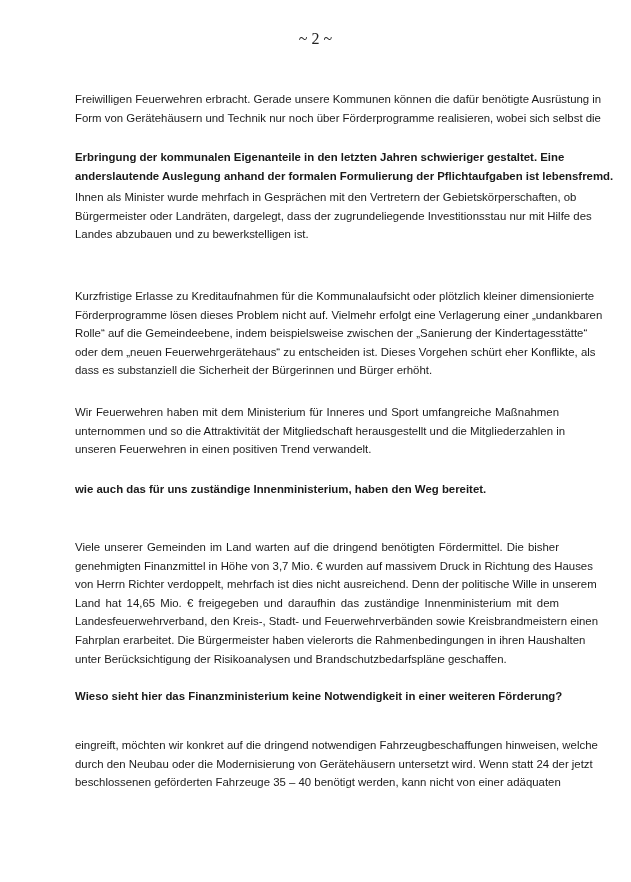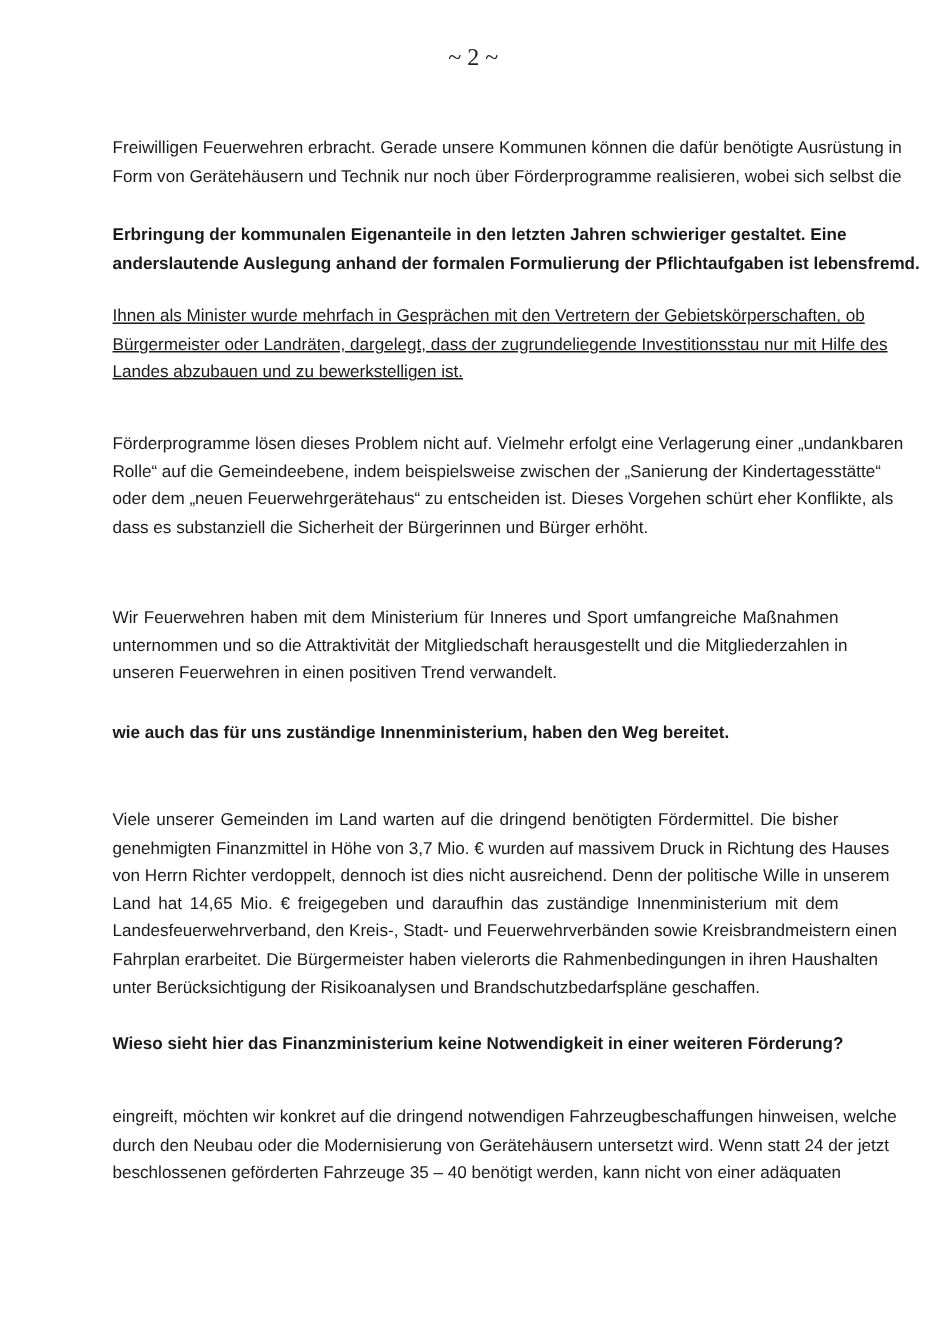--- a/index.html
+++ b/index.html
@@ -24,43 +24,44 @@
 
 <div id="body-text">
     <div class="para" style="top: 90px;">
       <span class="ln">Freiwilligen Feuerwehren erbracht. Gerade unsere Kommunen können die dafür benötigte Ausrüstung in</span>
       <span class="ln last">Form von Gerätehäusern und Technik nur noch über Förderprogramme realisieren, wobei sich selbst die</span>
     </div>
     <div class="para" style="top: 148px; font-weight: bold;">
       <span class="ln">Erbringung der kommunalen Eigenanteile in den letzten Jahren schwieriger gestaltet. Eine</span>
       <span class="ln last">anderslautende Auslegung anhand der formalen Formulierung der Pflichtaufgaben ist lebensfremd.</span>
     </div>
-    <div class="para" style="top: 202px; text-decoration: underline;">
+    <div class="para" style="top: 188px;">
       <span class="ln">Ihnen als Minister wurde mehrfach in Gesprächen mit den Vertretern der Gebietskörperschaften, ob</span>
       <span class="ln">Bürgermeister oder Landräten, dargelegt, dass der zugrundeliegende Investitionsstau nur mit Hilfe des</span>
       <span class="ln last">Landes abzubauen und zu bewerkstelligen ist.</span>
     </div>
     <div class="para" style="top: 287px;">
+      <span class="ln">Kurzfristige Erlasse zu Kreditaufnahmen für die Kommunalaufsicht oder plötzlich kleiner dimensionierte</span>
       <span class="ln">Förderprogramme lösen dieses Problem nicht auf. Vielmehr erfolgt eine Verlagerung einer „undankbaren</span>
       <span class="ln">Rolle“ auf die Gemeindeebene, indem beispielsweise zwischen der „Sanierung der Kindertagesstätte“</span>
       <span class="ln">oder dem „neuen Feuerwehrgerätehaus“ zu entscheiden ist.  Dieses Vorgehen schürt eher Konflikte, als</span>
       <span class="ln last">dass es substanziell die Sicherheit der Bürgerinnen und Bürger erhöht.</span>
     </div>
     <div class="para" style="top: 403px;">
       <span class="ln">Wir Feuerwehren haben mit dem Ministerium für Inneres und Sport umfangreiche Maßnahmen</span>
       <span class="ln">unternommen und so die Attraktivität der Mitgliedschaft herausgestellt und die Mitgliederzahlen in</span>
       <span class="ln last">unseren Feuerwehren in einen positiven Trend verwandelt.</span>
     </div>
     <div class="para bold" style="top: 480px;">
       <span class="ln last">wie auch das für uns zuständige Innenministerium, haben den Weg bereitet.</span>
     </div>
     <div class="para" style="top: 538px;">
       <span class="ln">Viele unserer Gemeinden im Land warten auf die dringend benötigten Fördermittel. Die bisher</span>
       <span class="ln">genehmigten Finanzmittel in Höhe von 3,7 Mio. € wurden auf massivem Druck in Richtung des Hauses</span>
-      <span class="ln">von Herrn Richter verdoppelt, dennoch ist dies nicht ausreichend. Denn der politische Wille in unserem</span>
+      <span class="ln">von Herrn Richter verdoppelt, mehrfach ist dies nicht ausreichend. Denn der politische Wille in unserem</span>
       <span class="ln">Land hat 14,65 Mio. € freigegeben und daraufhin das zuständige Innenministerium mit dem</span>
       <span class="ln">Landesfeuerwehrverband, den Kreis-, Stadt- und Feuerwehrverbänden sowie Kreisbrandmeistern einen</span>
       <span class="ln">Fahrplan erarbeitet. Die Bürgermeister haben vielerorts die Rahmenbedingungen in ihren Haushalten</span>
       <span class="ln last">unter Berücksichtigung der Risikoanalysen und Brandschutzbedarfspläne geschaffen.</span>
     </div>
     <div class="para bold" style="top: 687px;">
       <span class="ln last">Wieso sieht hier das Finanzministerium keine Notwendigkeit in einer weiteren Förderung?</span>
     </div>
     <div class="para" style="top: 736px;">
       <span class="ln">eingreift, möchten wir konkret auf die dringend notwendigen Fahrzeugbeschaffungen hinweisen, welche</span>

